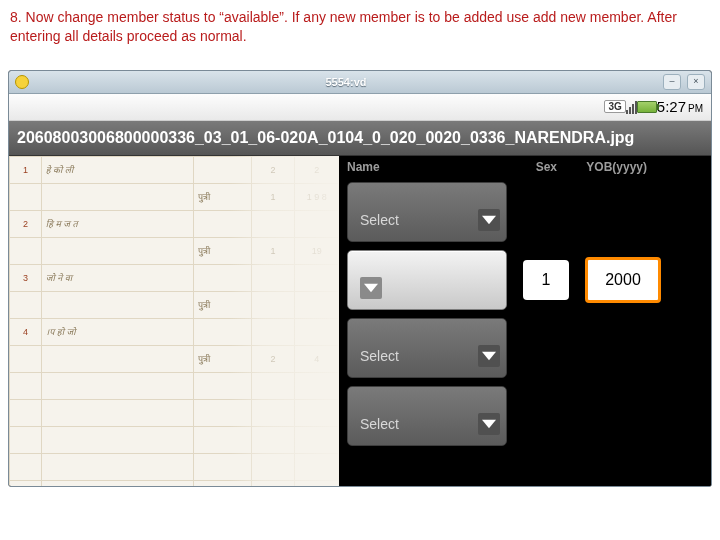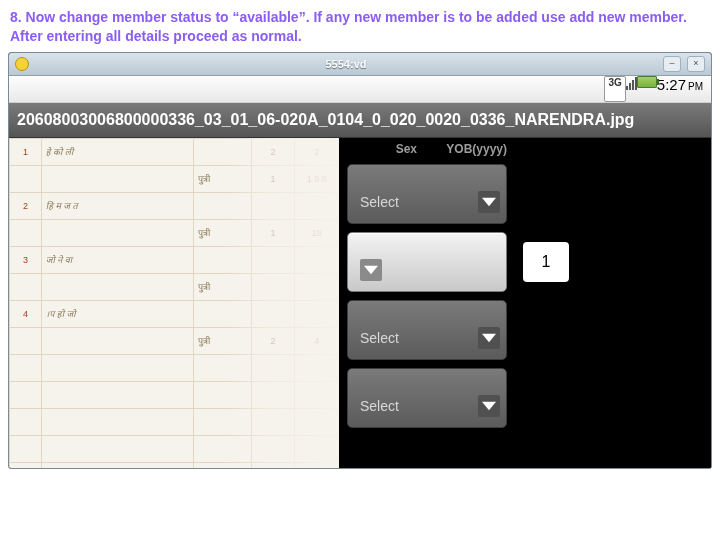--- a/index.html
+++ b/index.html
@@ -1,22 +1,22 @@
 <!DOCTYPE html>
 <html><head>
 <meta charset="utf-8">
 <style>
   html,body{margin:0;padding:0;width:720px;height:540px;font-family:Arial,Helvetica,sans-serif;background:#fff;overflow:hidden}
-  .caption{padding:8px 10px 6px;font-size:14px;font-weight:700;color:#8b5cf6;line-height:1.35}
-  .emu{margin:0 8px;border:1px solid #7a8a97;border-radius:3px;overflow:hidden;background:#000}
+  .caption{padding:8px 10px 12px;font-size:14px;font-weight:400;color:#b91c1c;line-height:1.35}
+  .emu{margin:12px 8px;border:1px solid #7a8a97;border-radius:3px;overflow:hidden;background:#000}
   .titlebar{height:22px;background:linear-gradient(#d9e3ea,#bac9d4);display:flex;align-items:center;padding:0 6px;gap:6px;border-bottom:1px solid #8ea0ac}
   .tb-bulb{width:12px;height:12px;border-radius:50%;background:#f6d23a;border:1px solid #b79500}
   .tb-title{flex:1;text-align:center;font-size:11px;color:#fff;font-weight:700;text-shadow:0 1px 1px #5a6a76}
   .tb-btn{width:16px;height:14px;border-radius:3px;background:#e7edf1;border:1px solid #9cb0bd;font-size:9px;line-height:12px;text-align:center;color:#45535d}
-  .statusbar{height:26px;background:linear-gradient(#fdfdfd,#e9e9e9);display:flex;justify-content:flex-end;padding:0 8px;border-bottom:1px solid #cfcfcf}
+  .statusbar{height:26px;background:linear-gradient(#fdfdfd,#e9e9e9);display:flex;align-items:center;justify-content:flex-end;padding:0 8px;border-bottom:1px solid #cfcfcf}
   .sb-3g{font-size:10px;font-weight:700;color:#333;background:#fff;border:1px solid #999;border-radius:2px;padding:0 3px}
   .sb-bars{display:flex;align-items:flex-end;gap:1px;height:14px}
   .sb-bars span{width:2px;background:#555}
   .sb-bars span:nth-child(1){height:4px}.sb-bars span:nth-child(2){height:7px}.sb-bars span:nth-child(3){height:10px}.sb-bars span:nth-child(4){height:13px}
   .sb-batt{width:18px;height:10px;border:1px solid #4a7a2c;border-radius:1px;position:relative;background:linear-gradient(#a3d06a,#77b23a)}
   .sb-batt::after{content:"";position:absolute;right:-3px;top:2px;width:2px;height:6px;background:#3d6b22}
   .sb-time{font-size:15px;font-weight:400;color:#000}
   .sb-time small{font-size:10px;margin-left:2px}
   .filebar{height:26px;background:linear-gradient(#7a7a7a,#555);color:#fff;font-size:16px;font-weight:700;display:flex;align-items:center;padding:4px 8px;border-bottom:1px solid #333}
   .content{display:flex;height:330px;background:#000}
@@ -172,20 +172,21 @@
               <td class="num"></td>
             </tr>
 
       </tbody>
         </table>
       <div class="fade"></div>
     </div>
 
     <div class="form">
       <div class="hdr">
+        <div class="c1">Name</div>
         <div class="c2">Sex</div>
         <div class="c3">YOB(yyyy)</div>
       </div>
 
       <div class="row">
         <div class="spin dim">
           <span class="lbl">Select</span>
           <span class="chev">
               <svg viewBox="0 0 10 10">
                 <path d="M0 2 L5 8 L10 2 Z"></path>
@@ -196,20 +197,21 @@
 
       <div class="row">
         <div class="spin">
           <span class="chev">
               <svg viewBox="0 0 10 10">
                 <path d="M0 2 L5 8 L10 2 Z"></path>
               </svg>
             </span>
         </div>
         <div class="fld sex">1</div>
+        <div class="fld yob focus">2000</div>
       </div>
 
       <div class="row">
         <div class="spin dim">
           <span class="lbl">Select</span>
           <span class="chev">
               <svg viewBox="0 0 10 10">
                 <path d="M0 2 L5 8 L10 2 Z"></path>
               </svg>
             </span>

